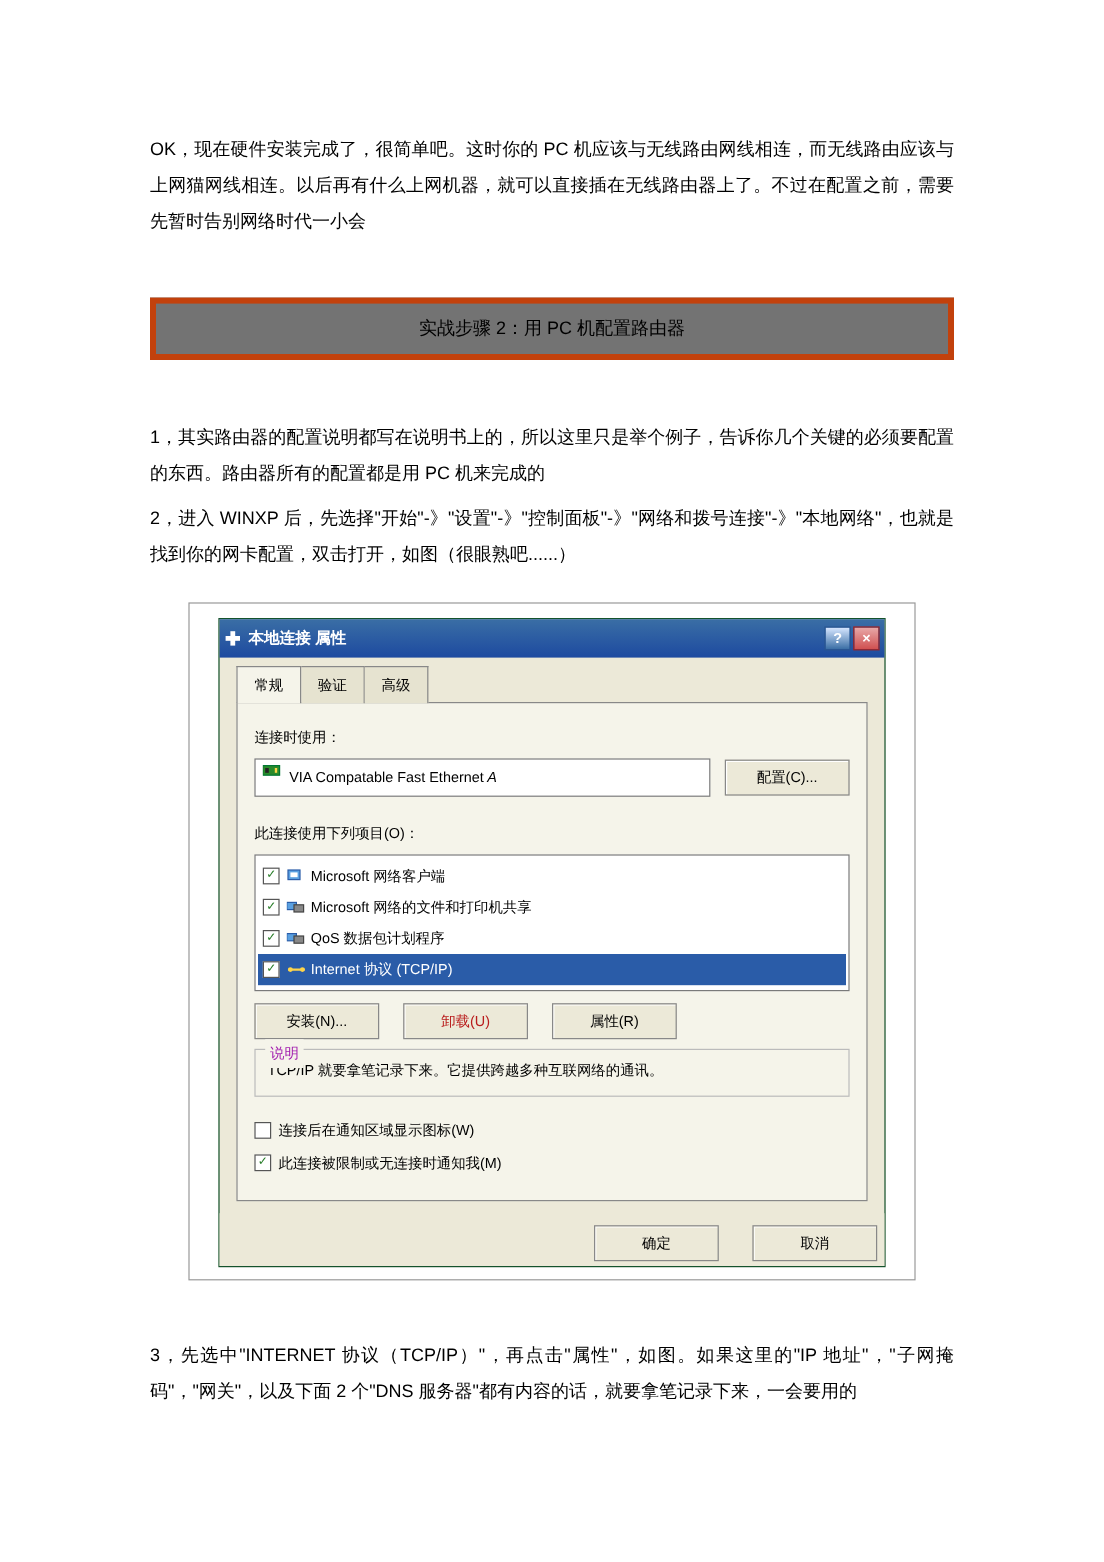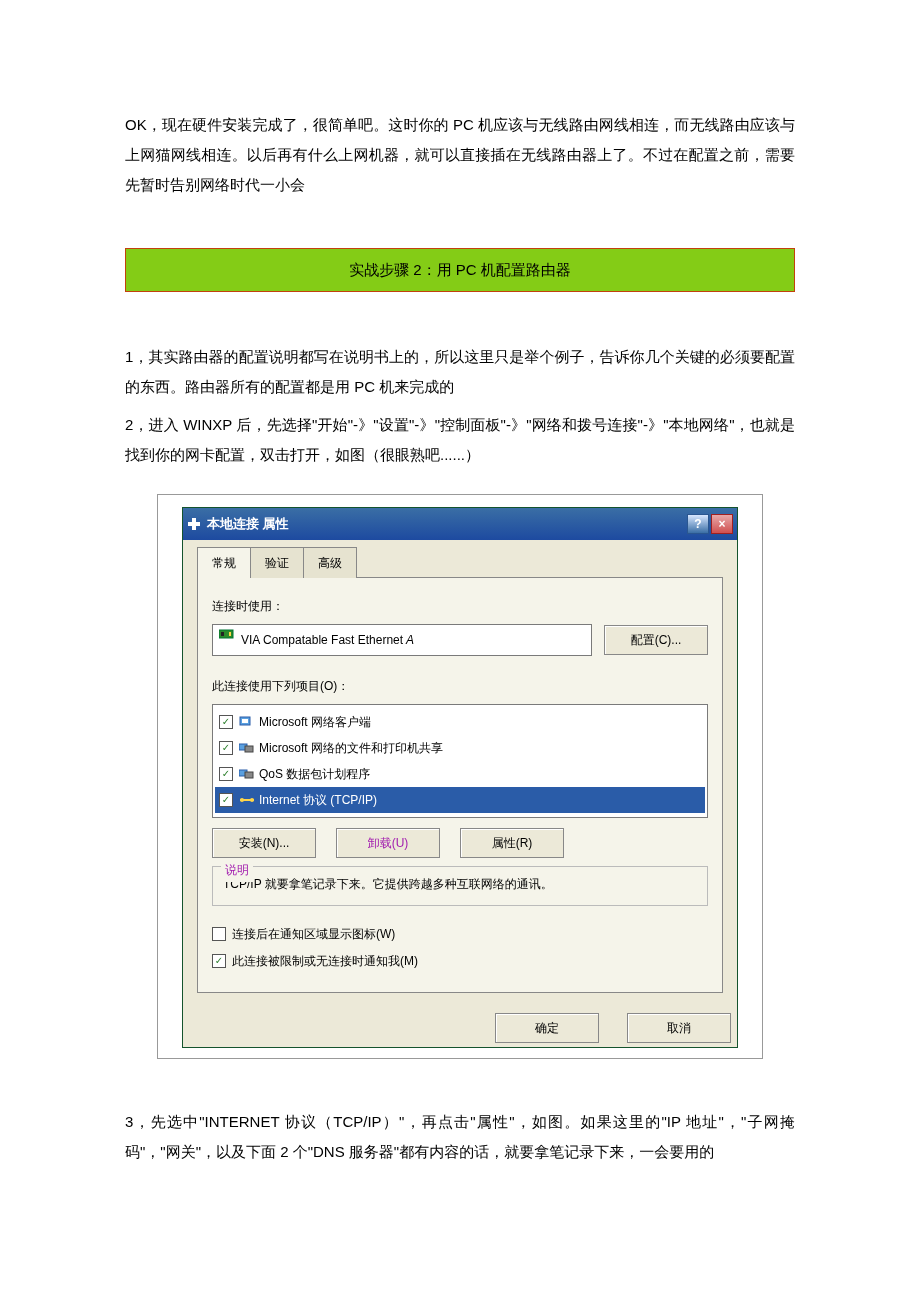--- a/index.html
+++ b/index.html
@@ -13,22 +13,22 @@
       padding: 110px 125px 40px 125px;
       font-size: 15px;
       line-height: 2.0;
       color: #000;
     }
     .para {
       text-align: justify;
       margin: 0 0 8px 0;
     }
     .step-box {
-      border: 1px solid #c2410c;
-      background: #84cc16;
+      border: 5px solid #c2410c;
+      background: #737373;
       text-align: center;
       padding: 6px 0;
       margin: 48px 0 50px 0;
       font-size: 15px;
     }
     .dialog-wrap {
       border: 1px solid #999;
       padding: 12px 24px 10px 24px;
       background: #fff;
       margin: 24px 32px 0 32px;
@@ -122,21 +122,21 @@
     .adapter-box .nic-i { font-style: italic; margin-left: 3px; }
     .btn {
       border: 1px solid #888;
       background: #ece9d8;
       padding: 2px 12px;
       min-width: 78px;
       text-align: center;
       font-size: 12px;
       box-shadow: inset 1px 1px 0 #fff;
     }
-    .btn.disabled { color: #a21caf; }
+    .btn.disabled { color: #b91c1c; }
     .items-box {
       border: 1px solid #7a7a7a;
       background: #fff;
       padding: 4px 2px;
       margin-bottom: 10px;
     }
     .item {
       display: flex; align-items: center;
       padding: 1px 4px;
     }

